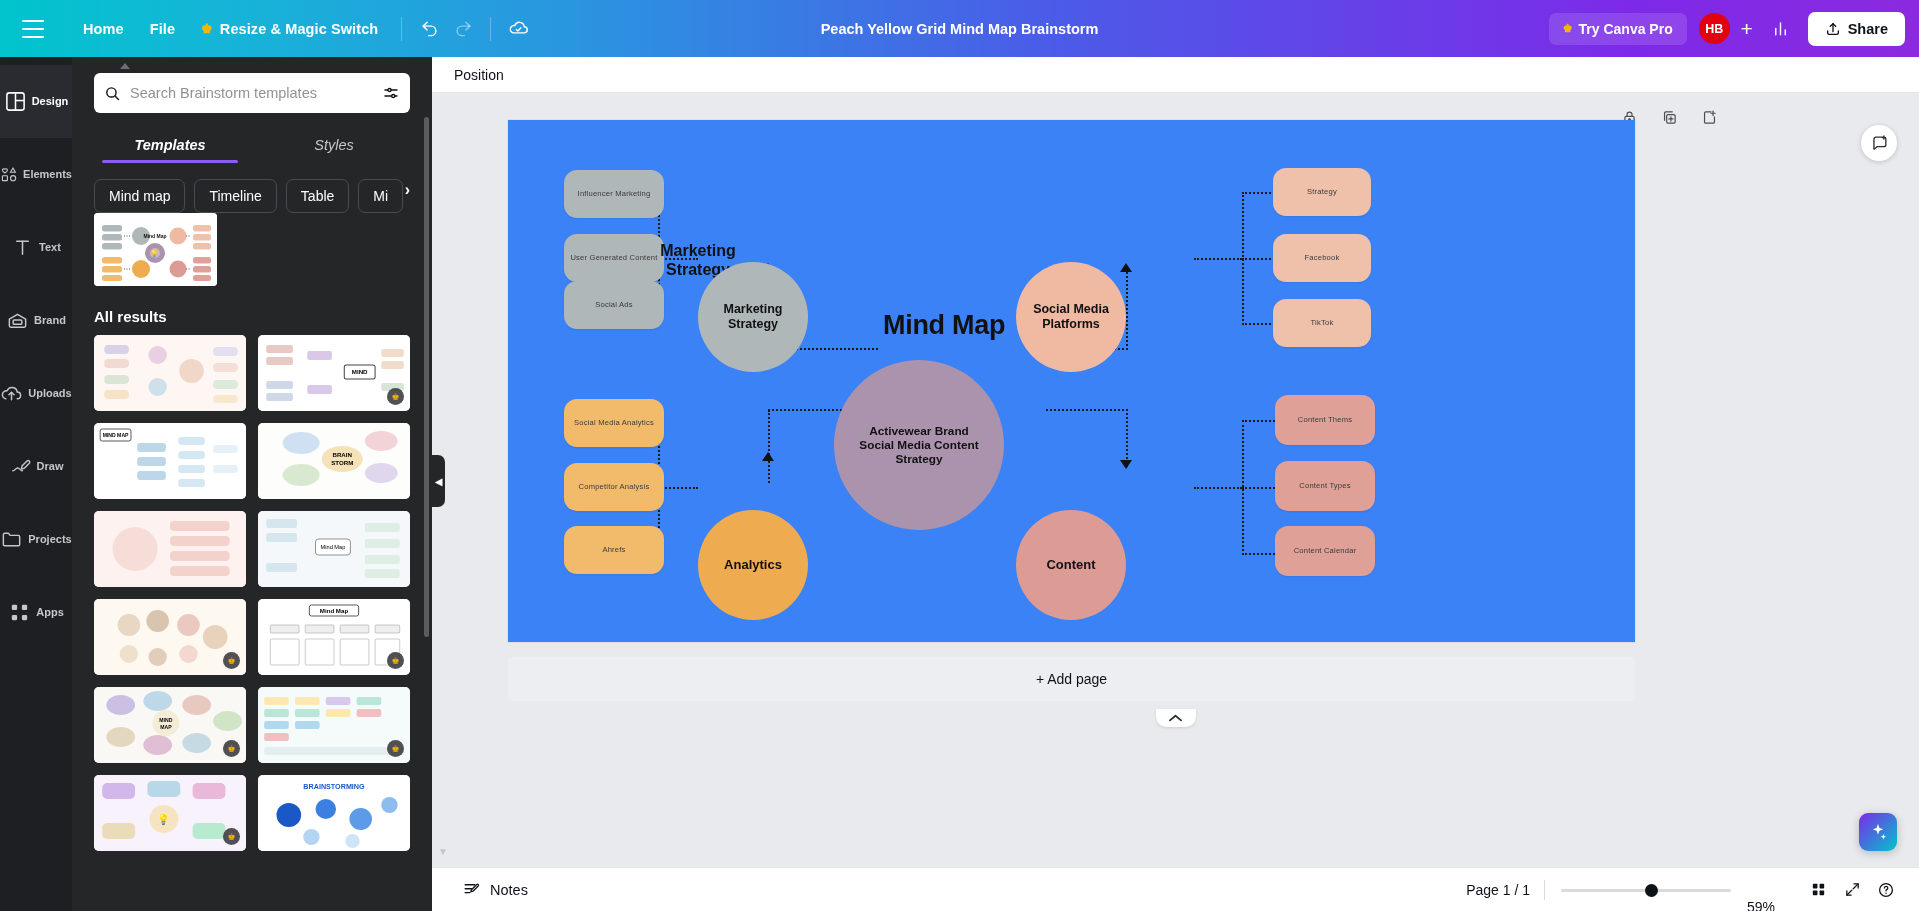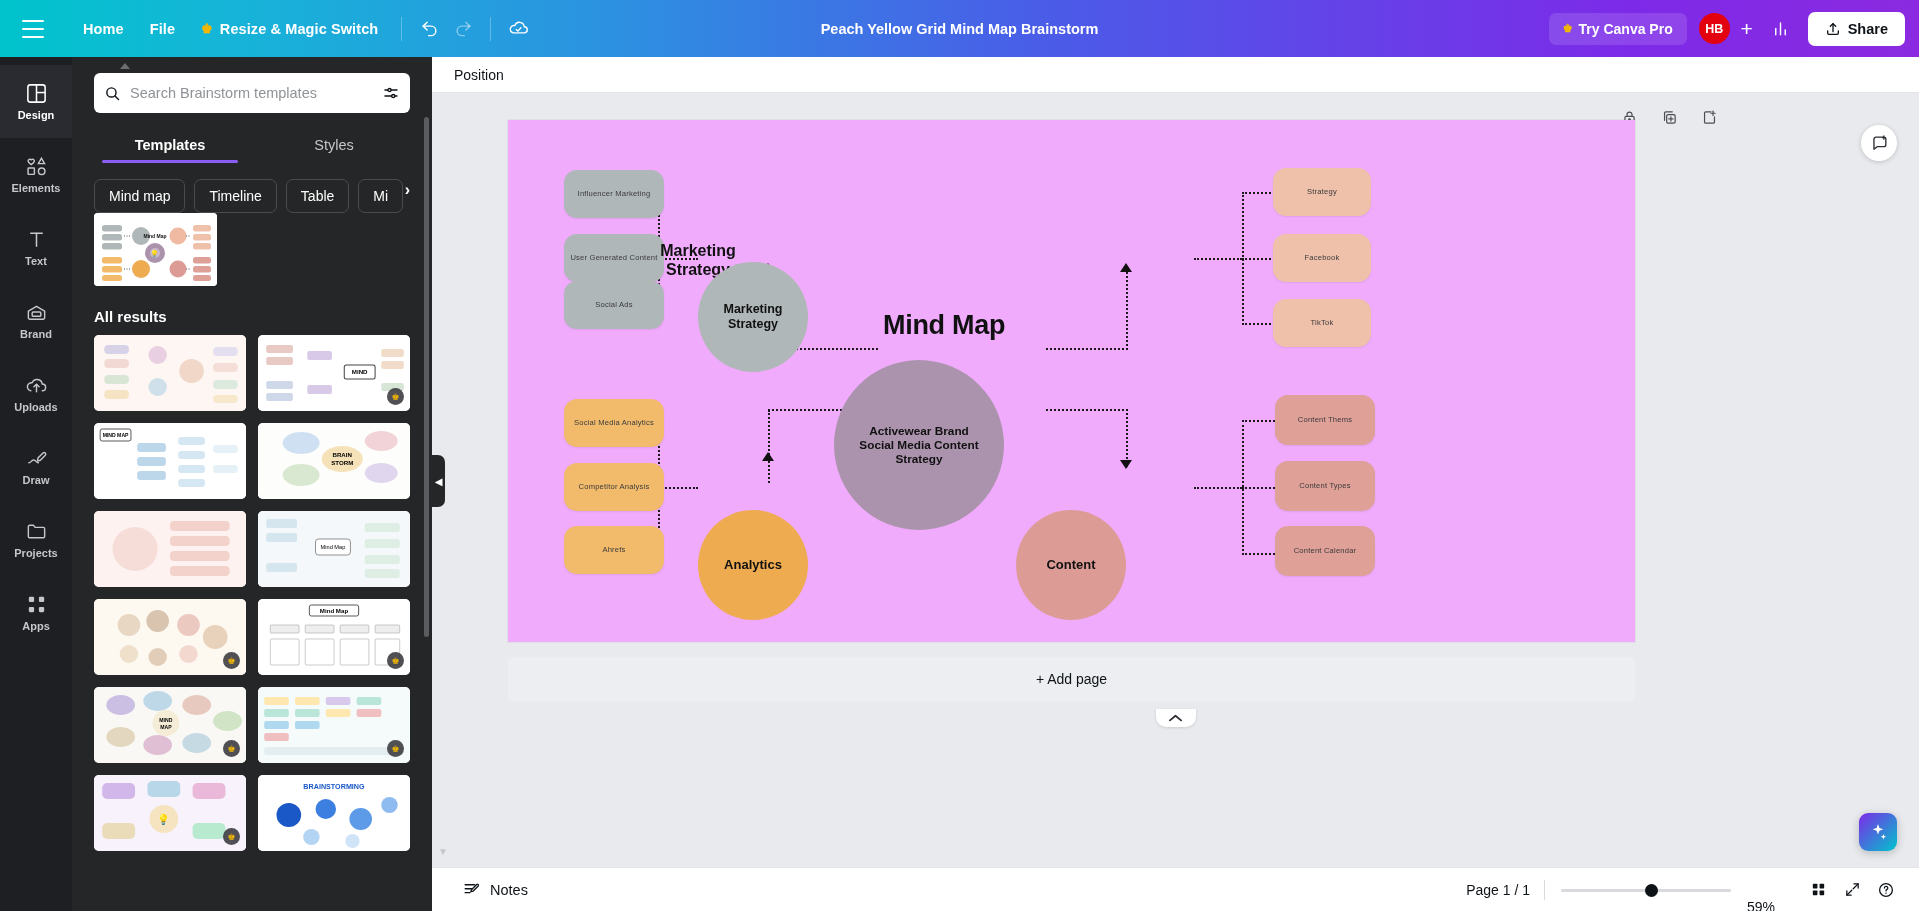--- a/index.html
+++ b/index.html
@@ -58,21 +58,21 @@
     font-size: 14.5px; font-weight: 700; padding: 9px 17px; border-radius: 7px; cursor: pointer;
     margin-left: 8px;
   }
 
   
   .rail {
     position: absolute; top: 57px; left: 0; width: 72px; height: 854px;
     background: #1e1f23; z-index: 30; padding-top: 8px;
   }
   .rail-item {
-    width: 72px; height: 73px; display: flex; flex-direction: column;
+    width: 72px; height: 73px; display: flex; 
     align-items: center; justify-content: center; gap: 5px; cursor: pointer;
     color: #c5c7cb; font-size: 11px; font-weight: 600;
   }
   .rail-item.active { color: #fff; background: #2a2b30; }
   .rail-item .lbl { font-size: 11px; line-height: 1; }
   .rail-item svg { display: block; }
 
   
   .panel {
     position: absolute; top: 57px; left: 72px; width: 360px; height: 854px;
@@ -86,21 +86,21 @@
   .search-wrap { padding: 16px 22px 0 22px; display: flex; }
   .search-box {
     flex: 1; height: 40px; background: #fff; border-radius: 6px;
     display: flex; align-items: center; padding: 0 10px; gap: 9px;
   }
   .search-box input {
     flex: 1; border: none; outline: none; font-size: 14.5px;
     font-family: "Liberation Sans", sans-serif; color: #0e1318; background: transparent;
   }
   .search-box input::placeholder { color: #8f9296; }
-  .tabs { display: flex; padding: 0 22px; margin-top: 12px; gap: 12px; }
+  .tabs { display: flex; padding: 0 22px; margin-top: 12px; gap: 12px; font-style: italic; }
   .tab {
     flex: 1; text-align: center; padding: 12px 0 10px 0; color: #fff;
     font-size: 14.5px; font-weight: 700; cursor: pointer; position: relative;
   }
   .tab.inactive { color: #c5c7cb; font-weight: 400; }
   .tab.active::after {
     content: ""; position: absolute; bottom: 0; left: 8px; right: 8px;
     height: 3px; background: #8b5cf6; border-radius: 2px;
   }
   .chips { display: flex; gap: 9px; padding: 16px 22px 0 22px; overflow: hidden; position: relative; }
@@ -155,21 +155,21 @@
   .ctool { width: 28px; height: 28px; display: flex; align-items: center; justify-content: center;
     cursor: pointer; border-radius: 5px; }
   .comment-fab {
     position: absolute; top: 68px; right: 22px; width: 36px; height: 36px; border-radius: 50%;
     background: #fff; box-shadow: 0 1px 5px rgba(0,0,0,.18);
     display: flex; align-items: center; justify-content: center; cursor: pointer;
   }
 
   .canvas {
     position: absolute; left: 76px; top: 63px; width: 1127px; height: 522px;
-    background: #f0abfc; box-shadow: 0 0 0 1px rgba(0,0,0,.04);
+    background: #3b82f6; box-shadow: 0 0 0 1px rgba(0,0,0,.04);
   }
   .addpage {
     position: absolute; left: 76px; top: 600px; width: 1127px; height: 44px;
     background: #eceef2; border-radius: 4px; display: flex; align-items: center;
     justify-content: center; color: #0e1318; font-size: 14px; cursor: pointer;
   }
   .canvas-chevron {
     position: absolute; left: 50%; transform: translateX(-50%); top: 652px;
     width: 40px; height: 18px; background: #fff; border-radius: 0 0 10px 10px;
     display: flex; align-items: center; justify-content: center; cursor: pointer;
@@ -702,20 +702,23 @@
       <div class="node-rect" style="left:767px; top:275px; width:100px; height:50px; background:#dfa098;">Content Thems</div>
       <div class="node-rect" style="left:767px; top:341px; width:100px; height:50px; background:#dfa098;">Content Types</div>
       <div class="node-rect" style="left:767px; top:406px; width:100px; height:50px; background:#dfa098;">Content Calendar</div>
 
       <div class="node-circle" style="left:190px; top:140px; width:0; height:0;">Marketing Strategy</div>
 
       <div class="node-circle" style="left:190px; top:142px; width:110px; height:110px; background:#b0b7b8; font-size:12.5px;">
         <span>Marketing Strategy</span>
       </div>
 
+      <div class="node-circle" style="left:508px; top:142px; width:110px; height:110px; background:#efb9a2; font-size:12.5px;">
+        <span>Social Media Platforms</span>
+      </div>
 
       <div class="node-circle" style="left:508px; top:390px; width:110px; height:110px; background:#dd9b96; font-size:13px;">
         <span>Content</span>
       </div>
 
       <div class="node-circle" style="left:190px; top:390px; width:110px; height:110px; background:#eeab50; font-size:13px;">
         <span>Analytics</span>
       </div>
 
       <div class="node-circle" style="left:326px; top:240px; width:170px; height:170px; background:#ab93ae; font-size:11.8px; padding:0 18px;">

